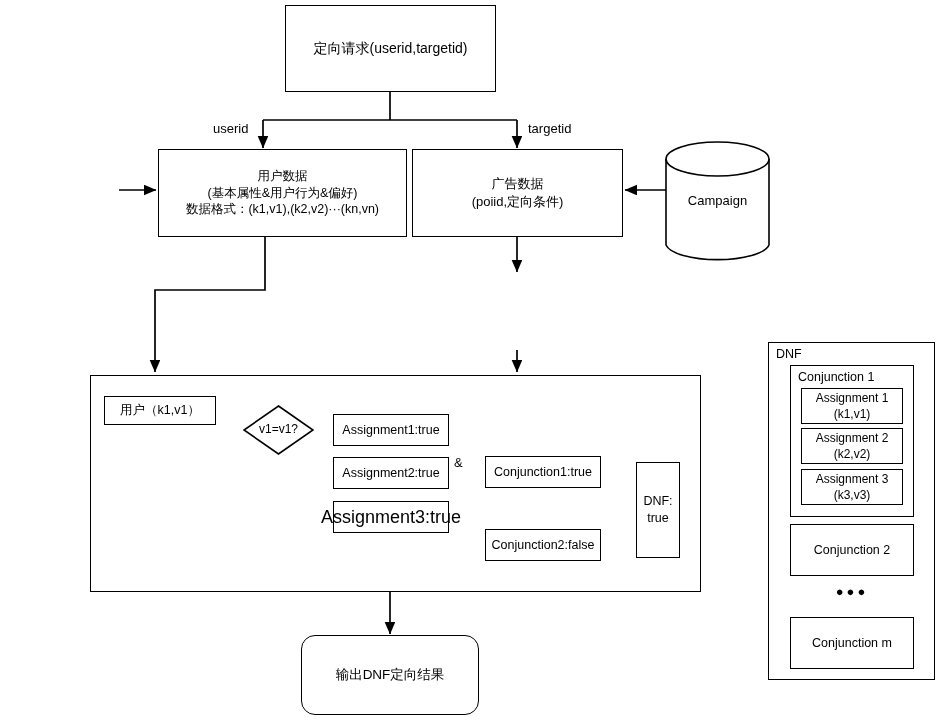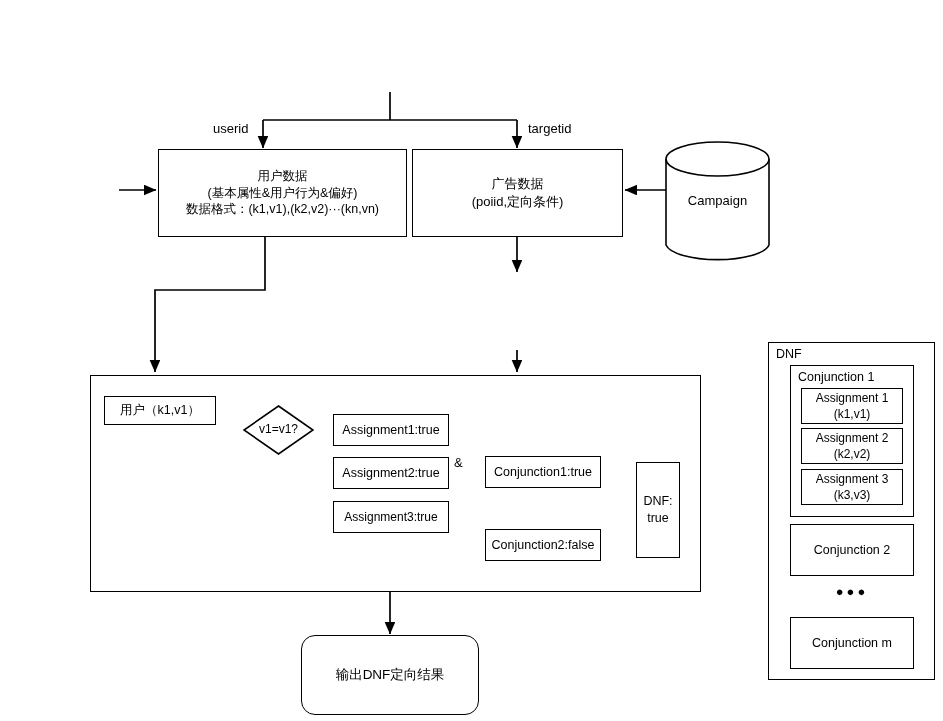--- a/index.html
+++ b/index.html
@@ -138,20 +138,21 @@
       <path d="M470,473 L483,473" marker-end="url(#arrow)"></path>
 
       <path d="M601,472 L622,472 L622,514"></path>
 
       <path d="M601,545 L622,545 L622,514"></path>
 
       <path d="M622,514 L634,514" marker-end="url(#arrow)"></path>
     </g>
   </svg>
 
+  <div class="node rect" style="left:285px; top:5px; width:211px; height:87px; font-size:14px;">定向请求(userid,targetid)</div>
 
   <div class="lbl" style="left:213px; top:121px; font-size:13px;">userid</div>
   <div class="lbl" style="left:528px; top:121px; font-size:13px;">targetid</div>
 
 
   <div class="cyl" style="left:665px; top:141px; width:105px; height:122px;">
     <svg width="105" height="122" viewBox="0 0 105 122">
       <path d="M1,18 L1,104 A52,17 0 0 0 104,104 L104,18" fill="#ffffff" stroke="#000000" stroke-width="1.6"></path>
       <ellipse cx="52.5" cy="18" rx="51.5" ry="17" fill="#ffffff" stroke="#000000" stroke-width="1.6"></ellipse>
     </svg>
@@ -173,21 +174,21 @@
 
   <div class="diamond-wrap" style="left:243px; top:405px; width:71px; height:50px;">
     <svg width="71" height="50" viewBox="0 0 71 50">
       <path d="M35.5,1 L70,25 L35.5,49 L1,25 z" fill="#ffffff" stroke="#000000" stroke-width="1.6"></path>
     </svg>
     <div class="diamond-text" style="top:17px; font-size:12px;">v1=v1?</div>
   </div>
 
   <div class="node rect" style="left:333px; top:414px; width:116px; height:32px; font-size:12.5px;">Assignment1:true</div>
   <div class="node rect" style="left:333px; top:457px; width:116px; height:32px; font-size:12.5px;">Assignment2:true</div>
-  <div class="node rect" style="left:333px; top:501px; width:116px; height:32px; font-size:12px;">Assignment3:true</div>
+  <div class="node rect" style="left:333px; top:501px; width:116px; height:32px; font-size:18px;">Assignment3:true</div>
 
   <div class="amp" style="left:454px; top:455px; font-size:13px;">&amp;</div>
 
   <div class="node rect" style="left:485px; top:456px; width:116px; height:32px; font-size:12.5px;">Conjunction1:true</div>
   <div class="node rect" style="left:485px; top:529px; width:116px; height:32px; font-size:12.5px;">Conjunction2:false</div>
 
   <div class="node rect" style="left:636px; top:462px; width:44px; height:96px; font-size:12.5px;">DNF:
 true</div>
 
   <div class="node rounded" style="left:301px; top:635px; width:178px; height:80px; font-size:13.5px;">输出DNF定向结果</div>

